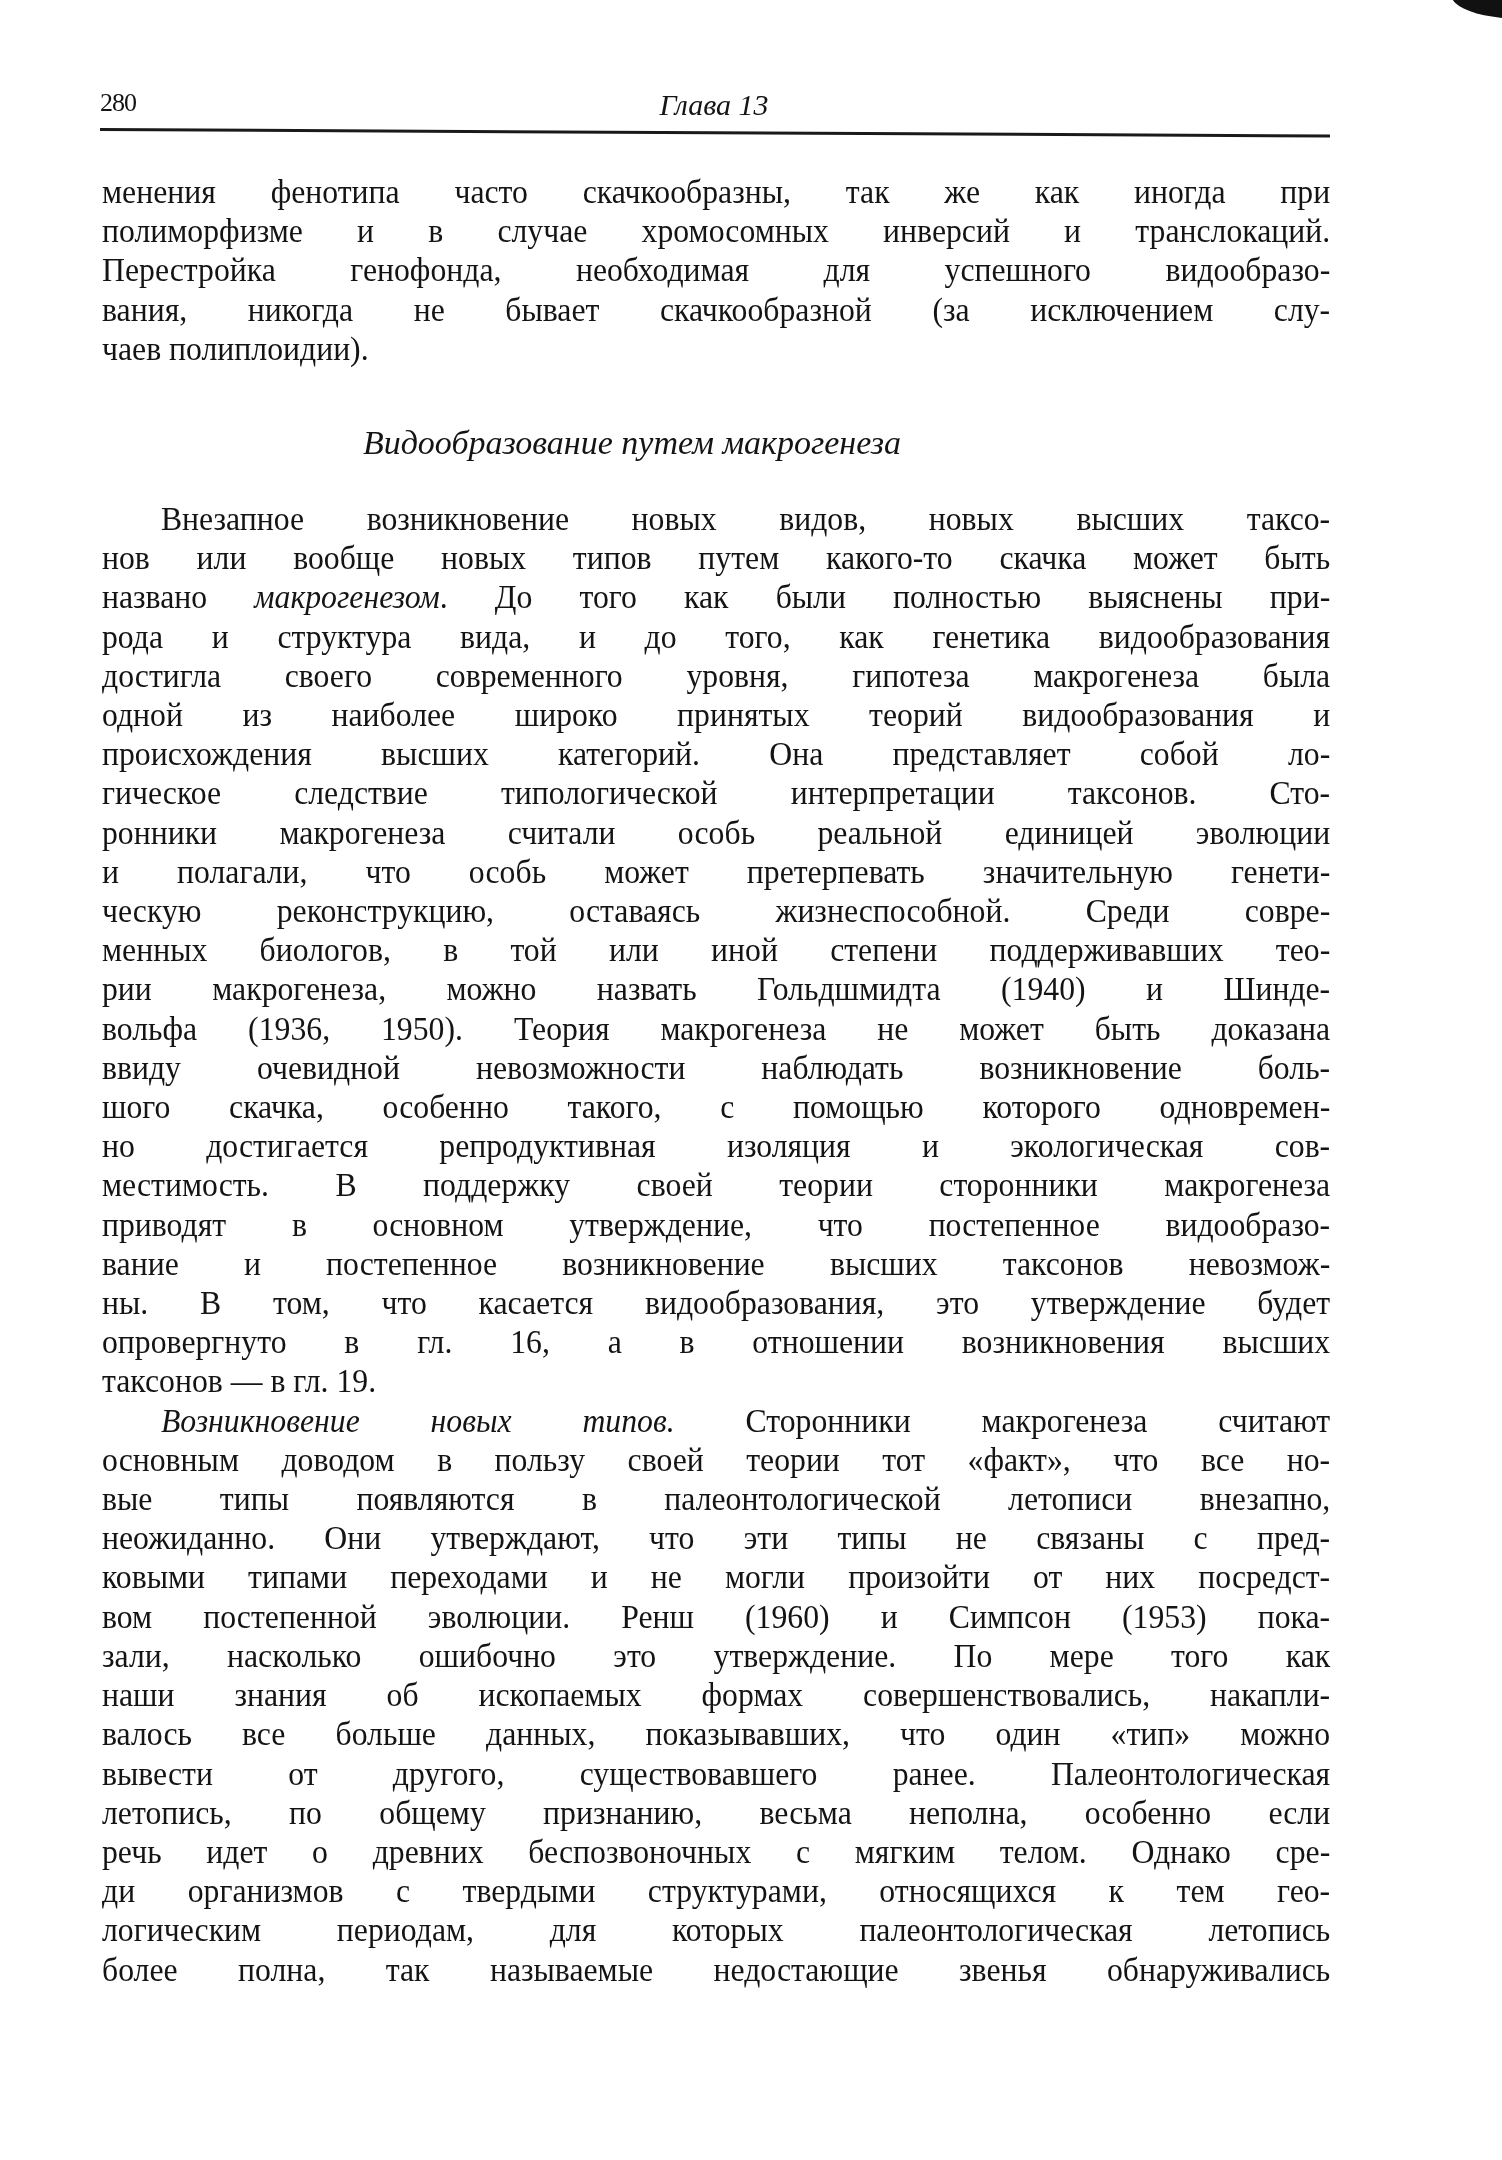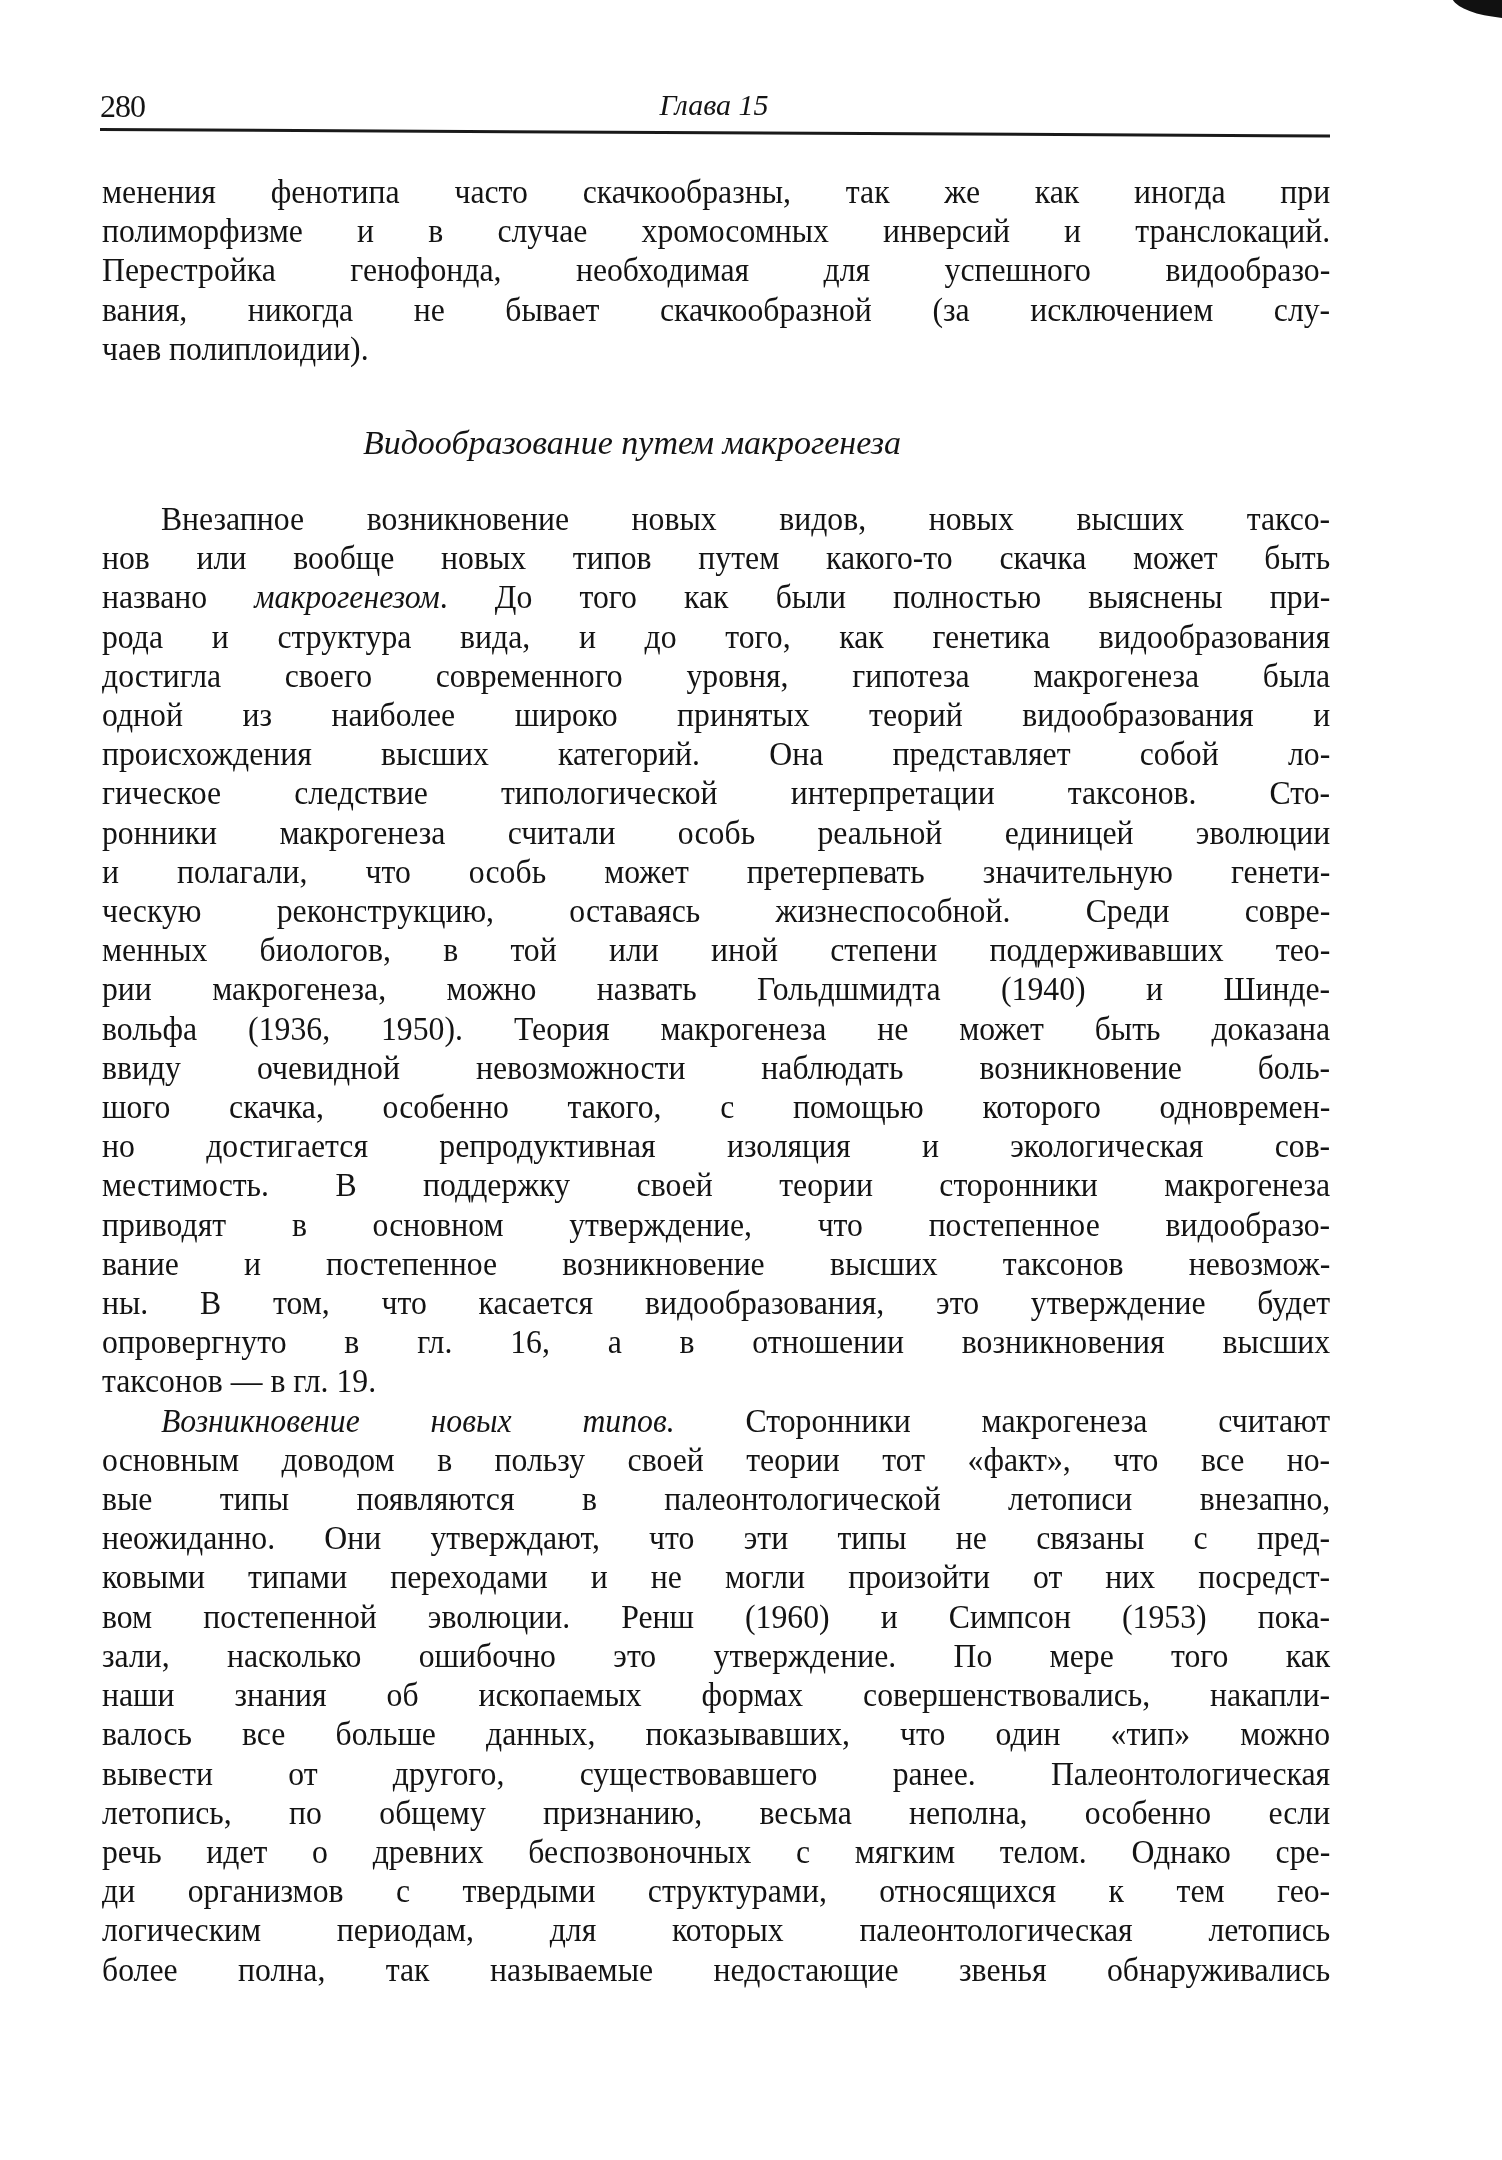--- a/index.html
+++ b/index.html
@@ -30,21 +30,21 @@
       position: absolute;
       left: 100px;
       top: 84px;
       width: 1228px;
       height: 50px;
     }
     .page-number {
       position: absolute;
       left: 0;
       top: 4px;
-      font-size: 32px;
+      font-size: 26px;
       letter-spacing: -1px;
       text-align: center;
     }
     .running-head {
       position: absolute;
       left: 0;
       width: 100%;
       top: 4px;
       text-align: center;
       font-style: italic;
@@ -94,21 +94,21 @@
     #block1 { top: 172px; }
     #block2 { top: 499px; }
   </style>
 </head>
 <body>
 
 <div class="corner-smudge"></div>
 
 <div class="header">
   <span class="page-number">280</span>
-  <span class="running-head">Глава 15</span>
+  <span class="running-head">Глава 13</span>
 </div>
 <div class="header-rule"></div>
 
 <div class="text-block" id="block1">
   <span class="line">менения фенотипа часто скачкообразны, так же как иногда при</span>
   <span class="line">полиморфизме и в случае хромосомных инверсий и транслокаций.</span>
   <span class="line">Перестройка генофонда, необходимая для успешного видообразо-</span>
   <span class="line">вания, никогда не бывает скачкообразной (за исключением слу-</span>
   <span class="line last">чаев  полиплоидии).</span>
 </div>

